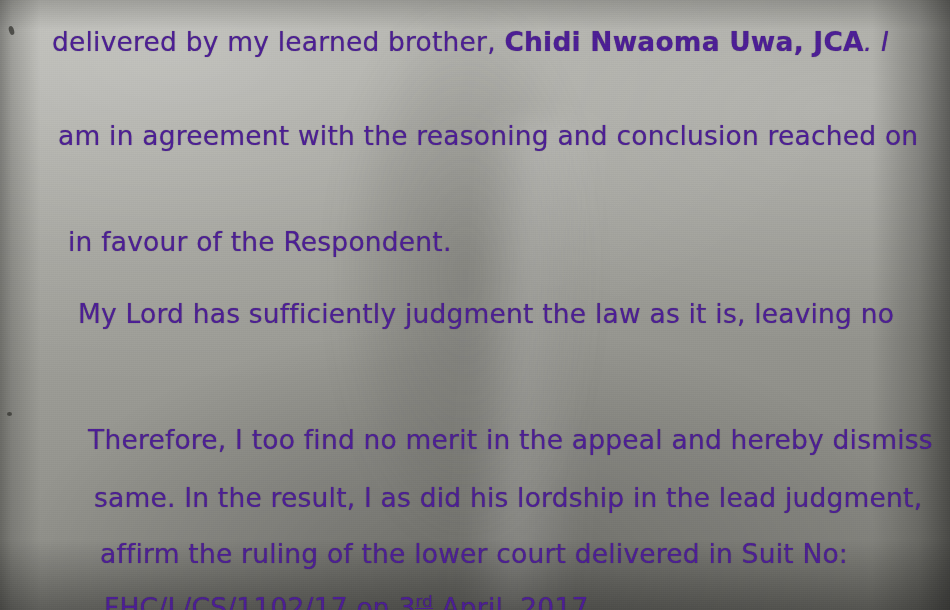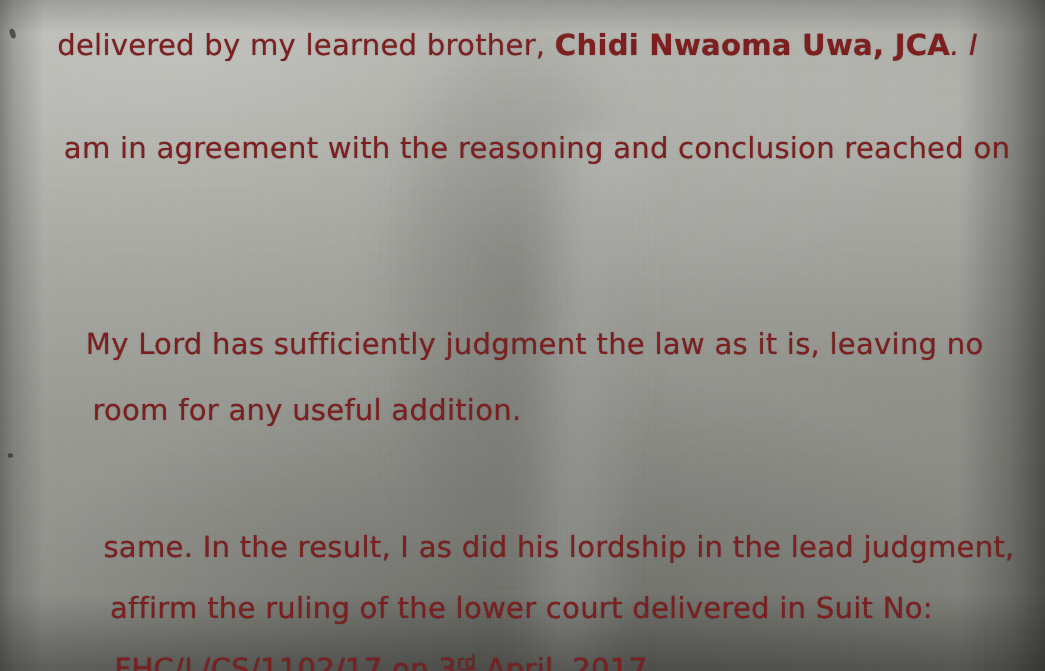--- a/index.html
+++ b/index.html
@@ -74,21 +74,21 @@
     opacity: 0.22;
     background-image:
       repeating-linear-gradient(0deg, rgba(255,255,255,0.05) 0px, rgba(255,255,255,0.05) 1px, rgba(0,0,0,0.05) 1px, rgba(0,0,0,0.05) 2px),
       repeating-linear-gradient(90deg, rgba(255,255,255,0.04) 0px, rgba(255,255,255,0.04) 1px, rgba(0,0,0,0.04) 1px, rgba(0,0,0,0.04) 2px);
     pointer-events: none;
   }
 
   .text-layer {
     position: absolute;
     inset: 0;
-    color: #7f1d1d;
+    color: #4c1d95;
   }
 
   .line {
     position: absolute;
     white-space: nowrap;
     font-size: 26.5px;
     letter-spacing: 0.2px;
     text-shadow: 0 0 1.1px rgba(0,0,0,0.45);
   }
   .just {
@@ -133,29 +133,32 @@
 
     <div class="line" style="left:52px; top:26px; width:828px;">
       <span>delivered by my learned brother, </span><span class="bold">Chidi Nwaoma Uwa, JCA</span><span class="ital">. I</span>
     </div>
 
     <div class="line just" style="left:58px; top:94px; width:812px;">
       <span>am in agreement with the reasoning and conclusion reached on</span>
     </div>
 
 
+    <div class="line" style="left:68px; top:226px;">
+      <span>in favour of the Respondent.</span>
+    </div>
 
     <div class="line" style="left:78px; top:298px; width:778px;">
       <span>My Lord has sufficiently judgment the law as it is, leaving no</span>
     </div>
 
-    <div class="line" style="left:84px; top:358px;">
-      <span>room for any useful addition.</span>
+
+    <div class="line" style="left:88px; top:424px; width:760px;">
+      <span>Therefore, I too find no merit in the appeal and hereby dismiss</span>
     </div>
-
 
     <div class="line" style="left:100px; top:538px; width:736px;">
       <span>affirm the ruling of the lower court delivered in Suit No:</span>
     </div>
 
     <div class="line" style="left:94px; top:482px; width:748px;">
       <span>same. In the result, I as did his lordship in the lead judgment,</span>
     </div>
 
     <div class="line" style="left:104px; top:592px;">

